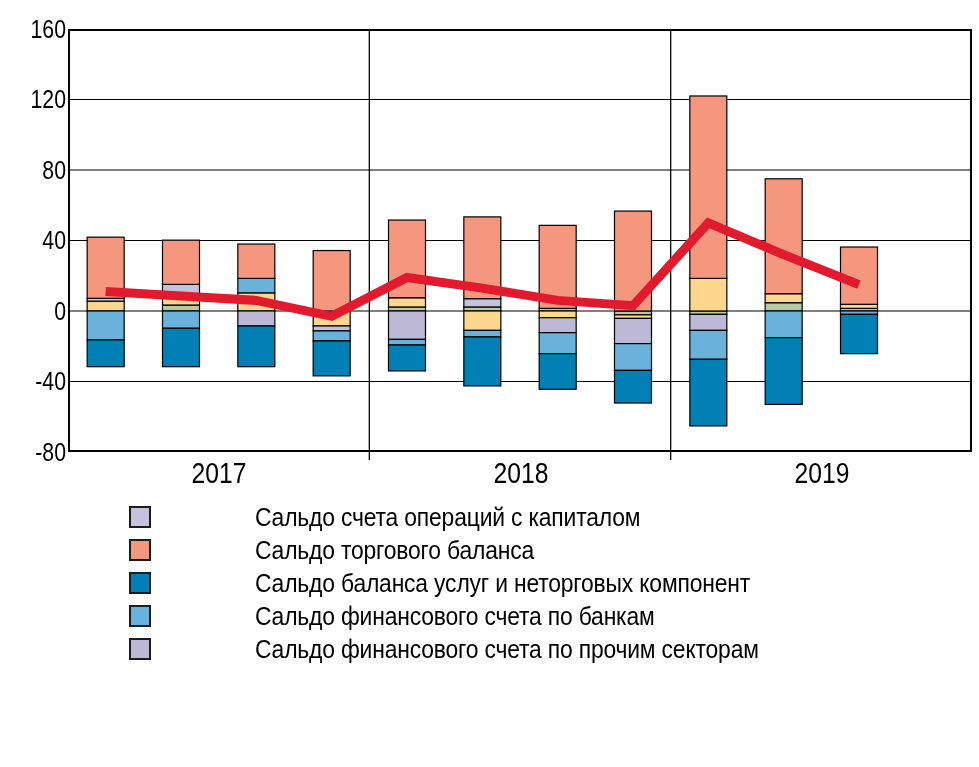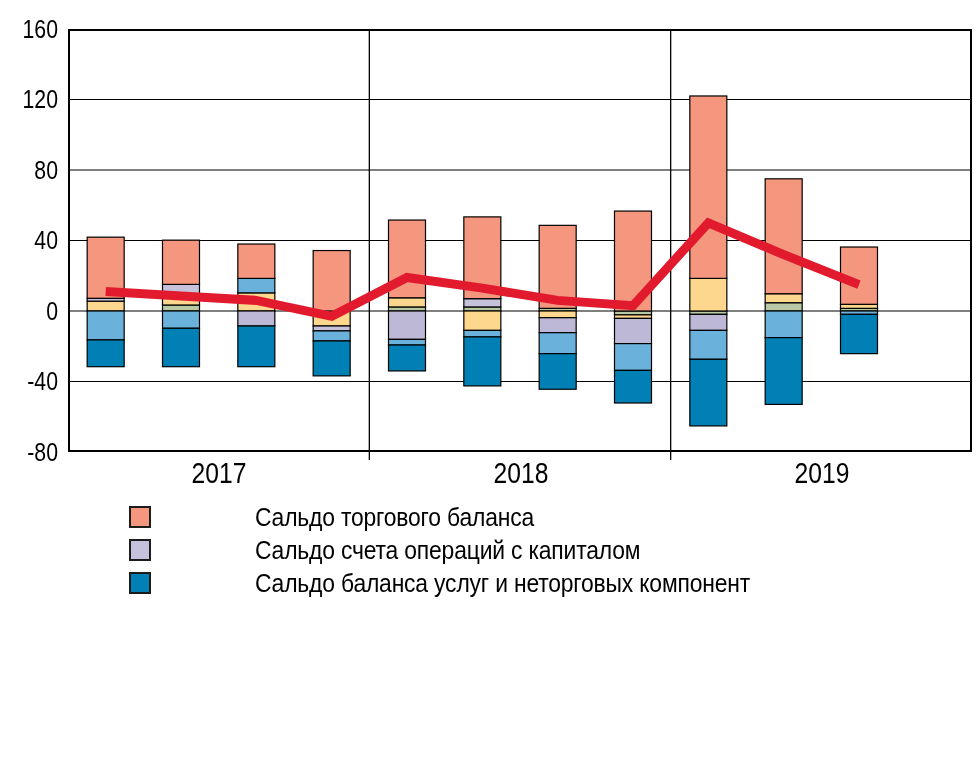--- a/index.html
+++ b/index.html
@@ -2,21 +2,21 @@
 <html><head>
 <meta charset="utf-8">
 <style>
   html,body{margin:0;padding:0;background:#fff;}
   .canvas{
     position:relative;width:979px;height:767px;background:#ffffff;
     font-family:"Liberation Sans",sans-serif;color:#000;overflow:hidden;
   }
   .plot{position:absolute;left:68px;top:29px;width:904px;height:423px;}
   .plot svg{position:absolute;left:0;top:0;overflow:visible;}
-  .y-axis{position:absolute;left:0;top:0;width:58px;height:460px;}
+  .y-axis{position:absolute;left:8px;top:0;width:58px;height:460px;}
   .y-tick{
     position:absolute;left:0;width:58px;text-align:right;
     font-size:25px;line-height:25px;
     transform:scaleX(0.85);transform-origin:right center;
   }
   .y-tick:nth-of-type(1){top:17px}
   .y-tick:nth-of-type(2){top:87px}
   .y-tick:nth-of-type(3){top:158px}
   .y-tick:nth-of-type(4){top:228px}
   .y-tick:nth-of-type(5){top:299px}
@@ -135,26 +135,34 @@
   </div>
 
   <div class="x-axis">
     <div class="year-label">2017</div>
     <div class="year-label">2018</div>
     <div class="year-label">2019</div>
   </div>
 
   <div class="legend">
     <div class="legend-row">
+      <span class="swatch swatch-box" style="background: rgb(198, 194, 220);"></span>
+      <span class="legend-label">Сальдо счета операций с капиталом</span>
+    </div>
+    <div class="legend-row">
       <span class="swatch swatch-box" style="background: rgb(245, 151, 127);"></span>
       <span class="legend-label">Сальдо торгового баланса</span>
     </div>
     <div class="legend-row">
-      <span class="swatch swatch-box" style="background: rgb(198, 194, 220);"></span>
-      <span class="legend-label">Сальдо счета операций с капиталом</span>
+      <span class="swatch swatch-box" style="background: rgb(0, 128, 180);"></span>
+      <span class="legend-label">Сальдо баланса услуг и неторговых компонент</span>
     </div>
     <div class="legend-row">
-      <span class="swatch swatch-box" style="background: rgb(0, 128, 180);"></span>
-      <span class="legend-label">Сальдо баланса услуг и неторговых компонент</span>
+      <span class="swatch swatch-box" style="background: rgb(106, 178, 219);"></span>
+      <span class="legend-label">Сальдо финансового счета по банкам</span>
+    </div>
+    <div class="legend-row">
+      <span class="swatch swatch-box" style="background: rgb(189, 184, 213);"></span>
+      <span class="legend-label">Сальдо финансового счета по прочим секторам</span>
     </div>
   </div>
 
 </div>
 
 </body></html>

